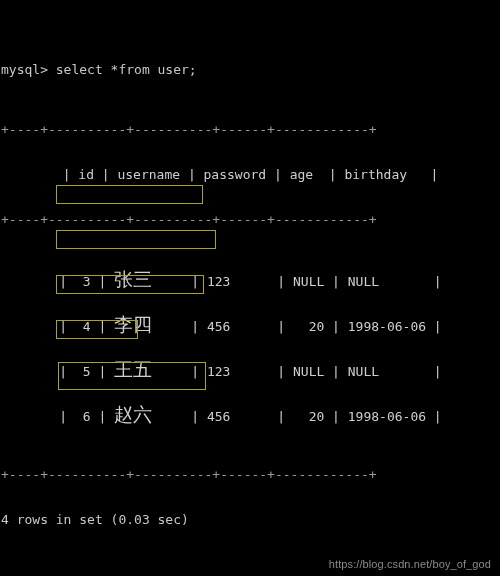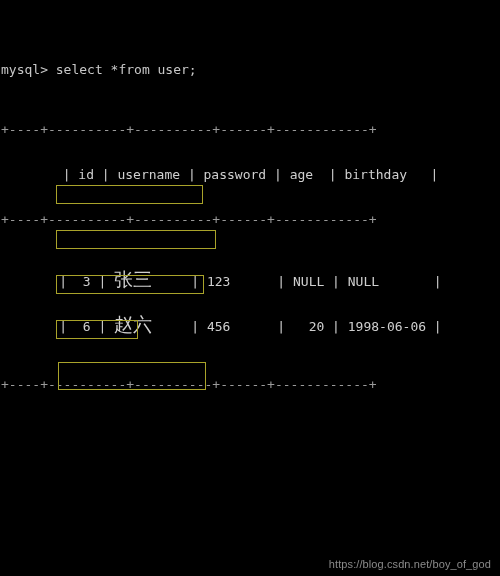--- a/index.html
+++ b/index.html
@@ -82,23 +82,26 @@
 <div id="terminal">
 
   
   <div class="line"><span>mysql&gt; </span><span>select *from user;</span></div>
 
   <div class="line rule">+----+----------+----------+------+------------+</div>
   <div class="line trow">| id | username | password | age  | birthday   |</div>
   <div class="line rule">+----+----------+----------+------+------------+</div>
 
   <div class="line trow"><span><span>|  3 | </span><span class="cjk">张三</span><span>     | </span><span>123      | </span><span>NULL | </span><span>NULL       |</span></span></div>
+  <div class="line trow"><span><span>|  4 | </span><span class="cjk">李四</span><span>     | </span><span>456      | </span><span>  20 | </span><span>1998-06-06 |</span></span></div>
+  <div class="line trow"><span><span>|  5 | </span><span class="cjk">王五</span><span>     | </span><span>123      | </span><span>NULL | </span><span>NULL       |</span></span></div>
   <div class="line trow"><span><span>|  6 | </span><span class="cjk">赵六</span><span>     | </span><span>456      | </span><span>  20 | </span><span>1998-06-06 |</span></span></div>
 
   <div class="line rule">+----+----------+----------+------+------------+</div>
+  <div class="line">4 rows in set (0.03 sec)</div>
   <div class="line blank"> </div>
 
   
   
   
   
 
   
   
   

